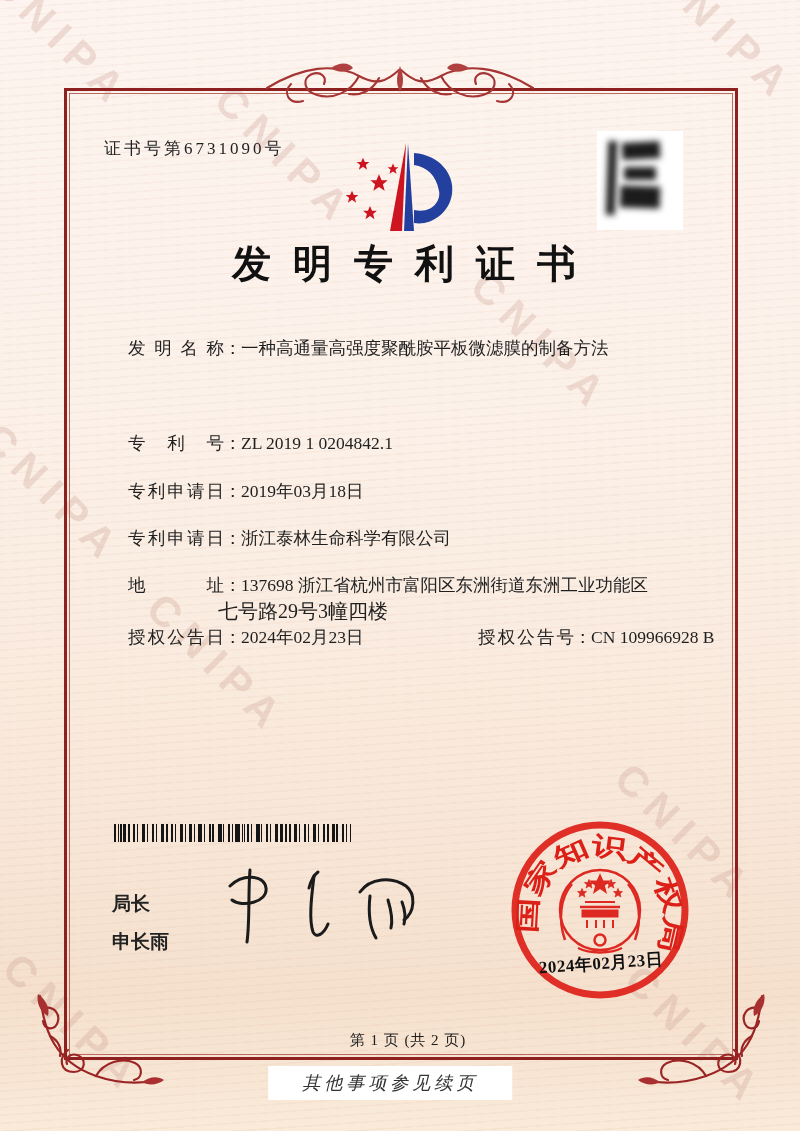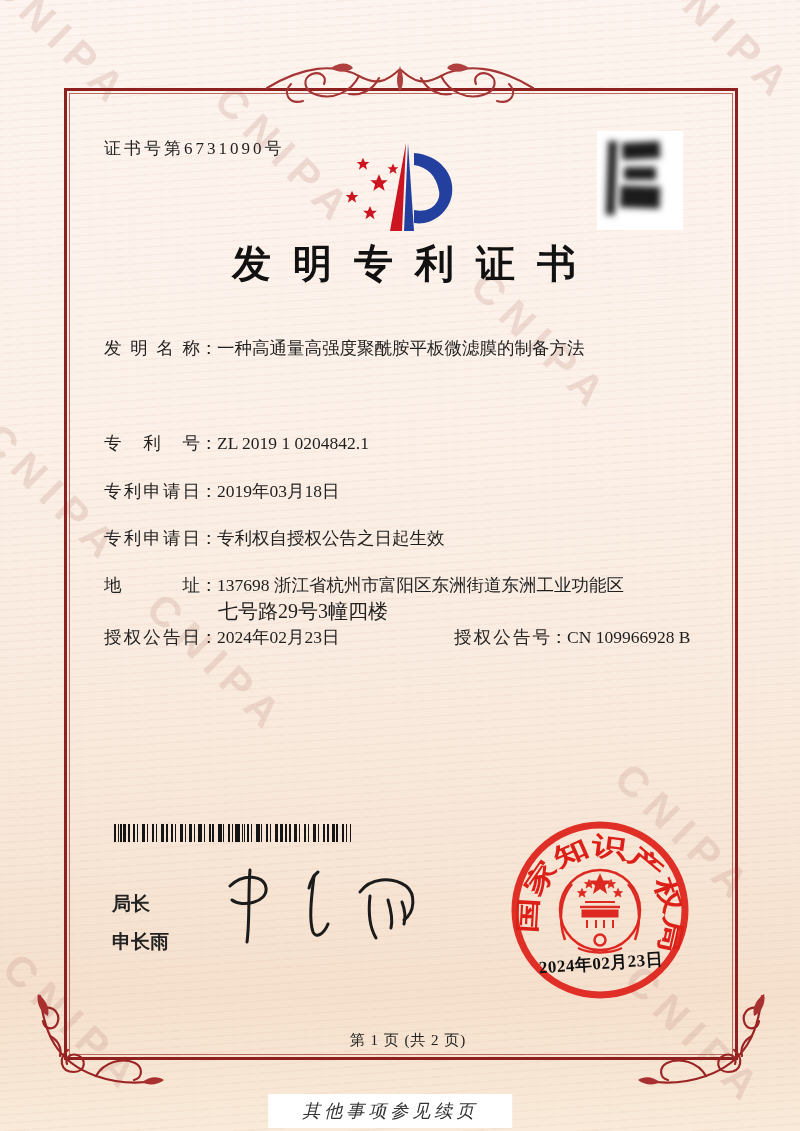--- a/index.html
+++ b/index.html
@@ -29,21 +29,21 @@
   }
   .stamp{
     position:absolute;left:597px;top:131px;width:86px;height:99px;background:#ffffff;
   }
   .stamp .blob{position:absolute;background:#1c1c1c;filter:blur(3px);}
   .b1{left:10px;top:10px;width:9px;height:74px;transform:rotate(2deg);}
   .b2{left:25px;top:11px;width:38px;height:17px;transform:rotate(-3deg);}
   .b3{left:27px;top:36px;width:32px;height:13px;}
   .b4{left:23px;top:55px;width:40px;height:22px;transform:rotate(2deg);}
   .field-row{position:absolute;left:104px;font-size:17.5px;white-space:nowrap;}
-  .flabel{display:inline-block;width:96px;text-align:justify;text-align-last:justify;vertical-align:bottom;}
+  .flabel{display:inline-block;width:96px;text-align:justify;text-align-last:justify;vertical-align:bottom;margin-left:24px;}
   .fcolon{display:inline-block;width:17px;}
   .fvalue{display:inline-block;text-align:right;}
   .addr2{position:absolute;left:218px;font-size:20px;}
   .grant2{position:absolute;left:350px;top:0;}
   .paras{
     position:absolute;left:87px;top:663px;width:628px;
     font-size:16.5px;line-height:26px;text-align:justify;color:#222;
   }
   .paras p{margin:0 0 9px 0;text-indent:2em;}
   .barcode{
@@ -59,21 +59,21 @@
   .sig-title{top:891px;}
   .sig-name{top:929px;}
   .sig-script{position:absolute;left:212px;top:862px;}
   .seal{position:absolute;left:508px;top:814px;width:184px;height:200px;}
   .seal-date{
     position:absolute;left:536px;top:952px;width:130px;text-align:center;
     font-size:17px;font-weight:bold;color:#111;transform:rotate(-4deg);letter-spacing:0.5px;
   }
   .page-info{position:absolute;left:8px;top:1031px;width:100%;text-align:center;font-size:15px;letter-spacing:1px;font-family:Liberation Serif, serif;}
   .cont-note{
-    position:absolute;left:50%;top:1094px;transform:translateX(-54%);
+    position:absolute;left:50%;top:1066px;transform:translateX(-54%);
     background:#ffffff;padding:5px 34px;font-size:18px;font-style:italic;
     letter-spacing:4px;color:#333;
   }
   .orn-top{position:absolute;left:261px;top:50px;}
   .orn-bl{position:absolute;left:34px;top:992px;}
   .orn-br{position:absolute;left:636px;top:992px;transform:scaleX(-1);}
   .logo{position:absolute;left:334px;top:131px;}
 </style>
 </head>
 <body>
@@ -169,21 +169,21 @@
   <div class="field-row" style="top:336px">
     <span class="flabel">发明名称</span><span class="fcolon">：</span><span class="fvalue">一种高通量高强度聚酰胺平板微滤膜的制备方法</span>
   </div>
   <div class="field-row" style="top:431px">
     <span class="flabel">专利号</span><span class="fcolon">：</span><span class="fvalue">ZL 2019 1 0204842.1</span>
   </div>
   <div class="field-row" style="top:479px">
     <span class="flabel">专利申请日</span><span class="fcolon">：</span><span class="fvalue">2019年03月18日</span>
   </div>
   <div class="field-row" style="top:526px">
-    <span class="flabel">专利申请日</span><span class="fcolon">：</span><span class="fvalue">专利权自授权公告之日起生效</span>
+    <span class="flabel">专利申请日</span><span class="fcolon">：</span><span class="fvalue">浙江泰林生命科学有限公司</span>
   </div>
   <div class="field-row" style="top:573px">
     <span class="flabel">地址</span><span class="fcolon">：</span><span class="fvalue">137698 浙江省杭州市富阳区东洲街道东洲工业功能区</span>
   </div>
   <div class="addr2" style="top:598px">七号路29号3幢四楼</div>
 
   <div class="field-row" style="top:625px">
     <span class="flabel">授权公告日</span><span class="fcolon">：</span><span class="fvalue">2024年02月23日</span>
     <span class="grant2">
       <span class="flabel">授权公告号</span><span class="fcolon">：</span><span class="fvalue">CN 109966928 B</span>

